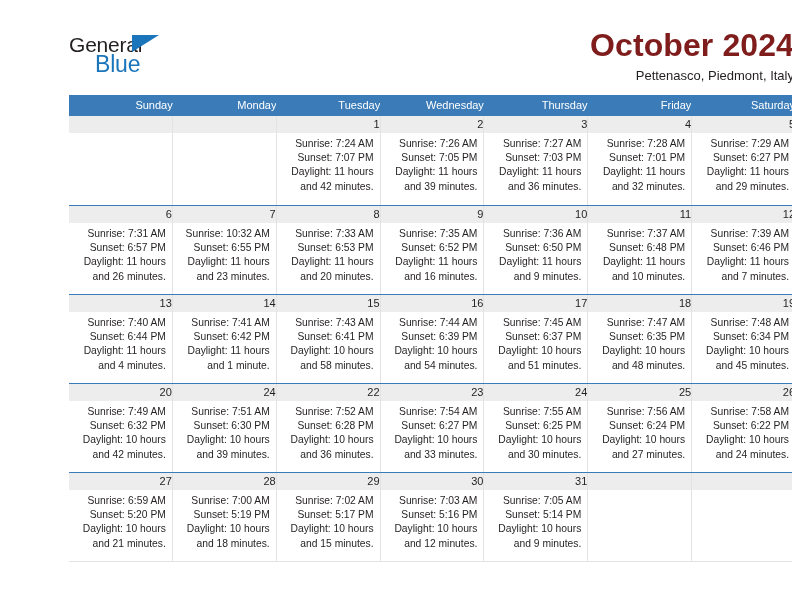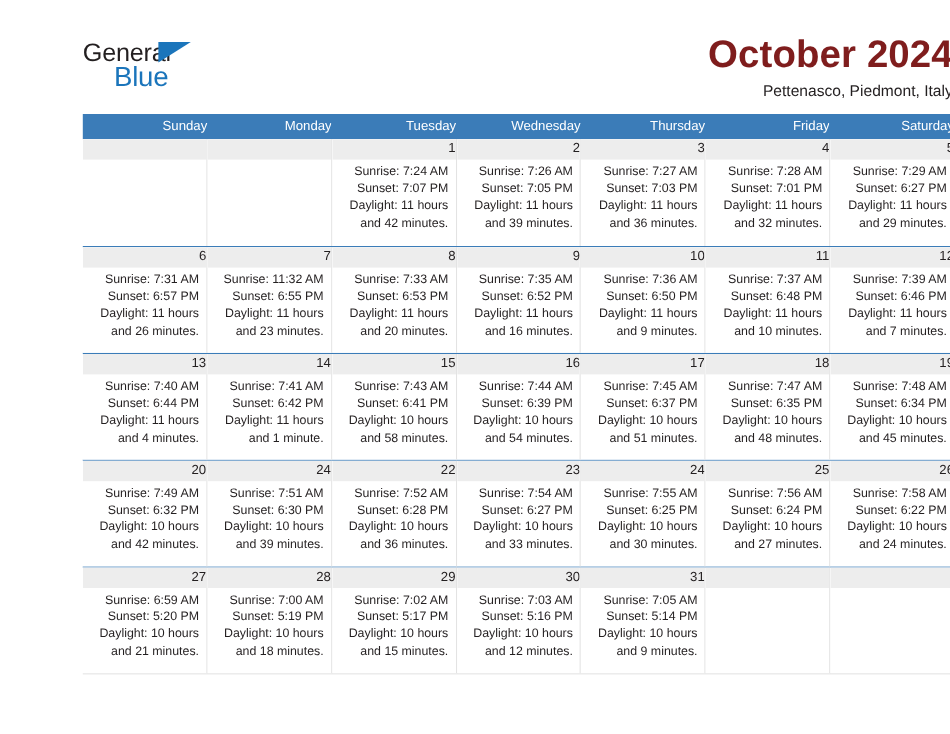--- a/index.html
+++ b/index.html
@@ -240,21 +240,21 @@
             <div class="day-lines">
               <div class="day-line">Sunrise: 7:31 AM</div>
               <div class="day-line">Sunset: 6:57 PM</div>
               <div class="day-line">Daylight: 11 hours</div>
               <div class="day-line">and 26 minutes.</div>
             </div>
           </div>
           <div class="daycell">
             <div class="daynum-band">7</div>
             <div class="day-lines">
-              <div class="day-line">Sunrise: 11:32 AM</div>
+              <div class="day-line">Sunrise: 10:32 AM</div>
               <div class="day-line">Sunset: 6:55 PM</div>
               <div class="day-line">Daylight: 11 hours</div>
               <div class="day-line">and 23 minutes.</div>
             </div>
           </div>
           <div class="daycell">
             <div class="daynum-band">8</div>
             <div class="day-lines">
               <div class="day-line">Sunrise: 7:33 AM</div>
               <div class="day-line">Sunset: 6:53 PM</div>

